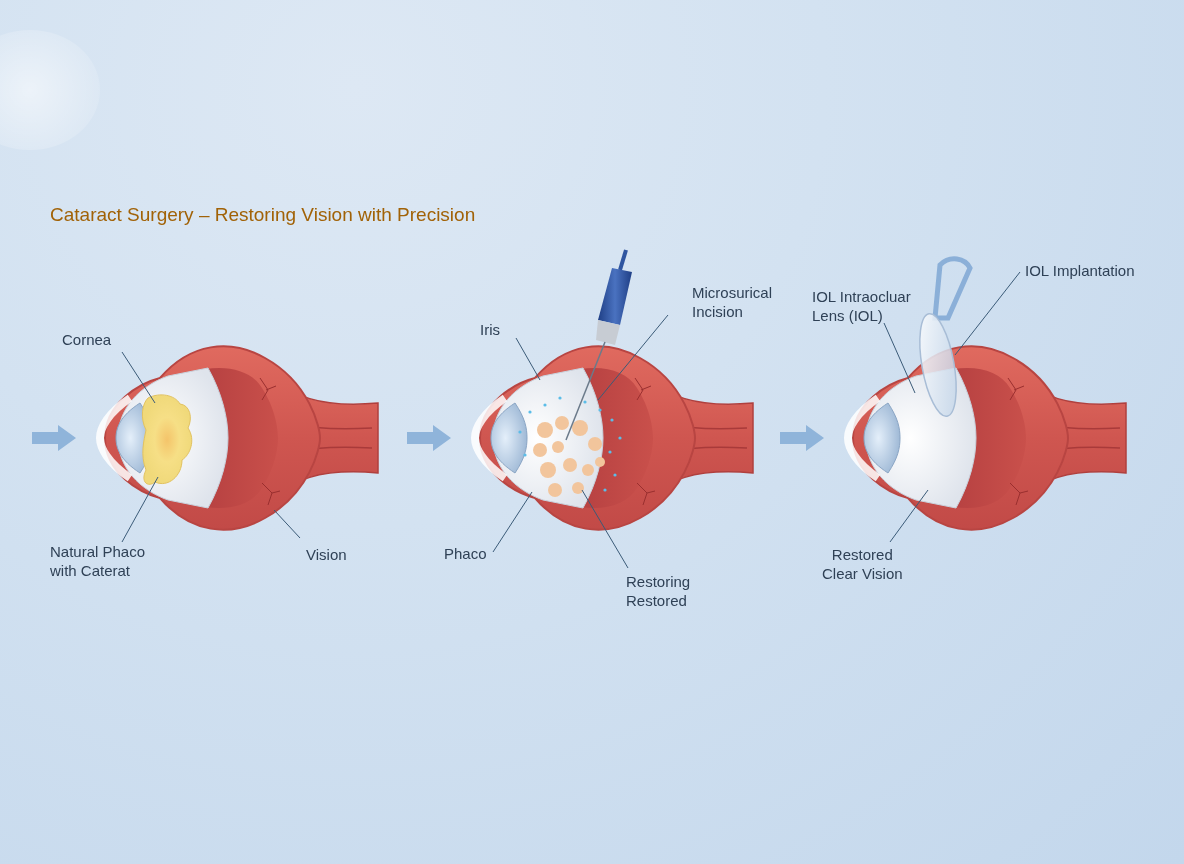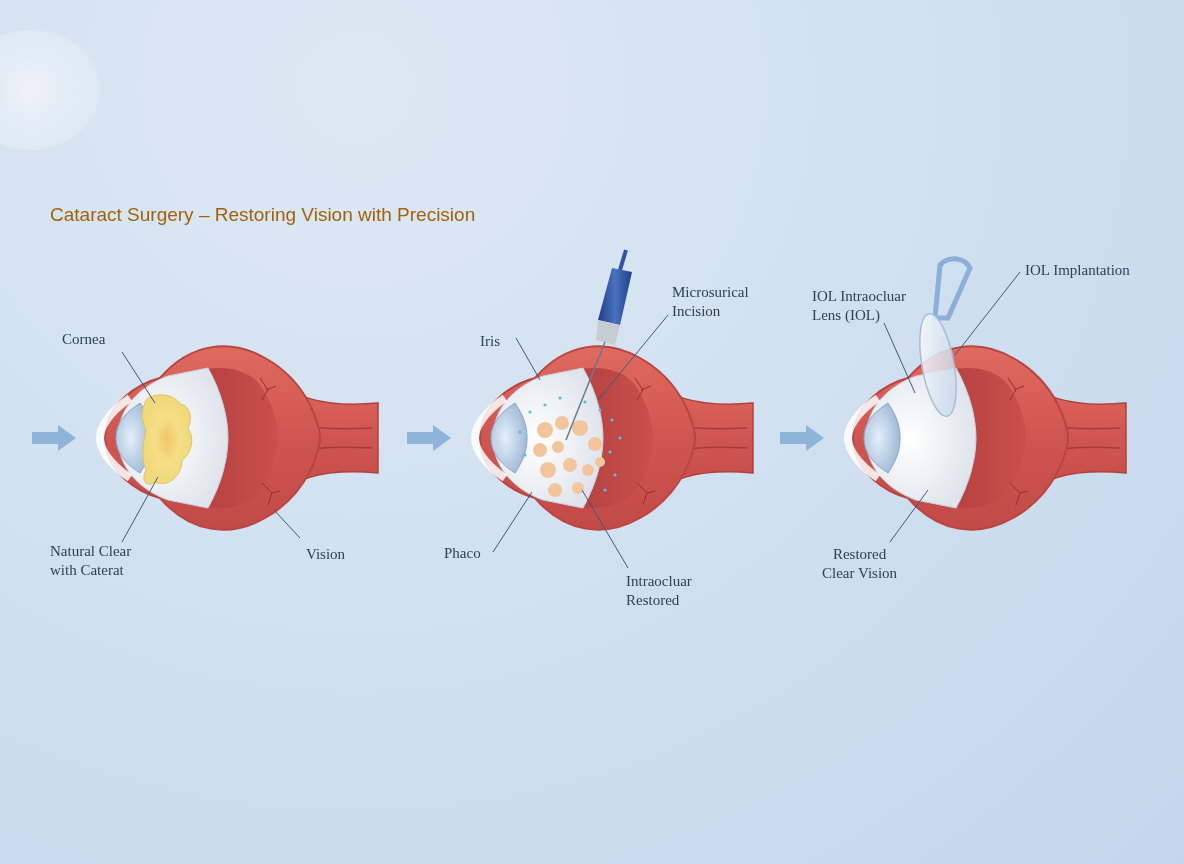--- a/index.html
+++ b/index.html
@@ -4,21 +4,21 @@
 <style>
   html, body { margin:0; padding:0; }
   body {
     width:1184px; height:864px; overflow:hidden; position:relative;
     background: radial-gradient(ellipse at 30% 10%, #dde8f4 0%, #d3e2f1 40%, #c3d7ec 100%);
     font-family: "Liberation Sans", sans-serif;
   }
   .glow { position:absolute; left:-40px; top:30px; width:140px; height:120px; border-radius:50%;
     background: radial-gradient(circle, rgba(255,255,255,0.55), rgba(255,255,255,0)); }
   .title { position:absolute; left:50px; top:204px; font-size:19px; color:#a16207; }
-  .label { position:absolute; font-size:15px; color:#2f4156; line-height:19px;font-family:Liberation Serif, serif; }
+  .label { position:absolute; font-size:15px; color:#2f4156; line-height:19px; }
   svg.scene { position:absolute; left:0; top:0; }
 </style>
 </head>
 <body>
 
 <div class="glow"></div>
 
 <div class="title">Cataract Surgery – Restoring Vision with Precision</div>
 
 <svg class="scene" width="1184" height="864" viewBox="0 0 1184 864">
@@ -140,33 +140,33 @@
       <ellipse cx="938" cy="365" rx="16" ry="52" transform="rotate(-10 938 365)" fill="url(#iolg)" stroke="#a8bdd6" stroke-width="1.5"></ellipse>
     </g>
     <line x1="884" y1="323" x2="915" y2="393" stroke="#3b5b78" stroke-width="1"></line>
     <line x1="1020" y1="272" x2="955" y2="355" stroke="#3b5b78" stroke-width="1"></line>
     <line x1="890" y1="542" x2="928" y2="490" stroke="#3b5b78" stroke-width="1"></line>
   </g>
 </svg>
 
 <div class="label" style="left:62px;top:330px;">Cornea</div>
 <div class="label" style="left:50px;top:542px;">
-  <div>Natural Clear</div>
+  <div>Natural Phaco</div>
   <div>with Caterat</div>
 </div>
 <div class="label" style="left:306px;top:545px;">Vision</div>
 
-<div class="label" style="left:480px;top:332px;">Iris</div>
-<div class="label" style="left:672px;top:283px;">
+<div class="label" style="left:480px;top:320px;">Iris</div>
+<div class="label" style="left:692px;top:283px;">
   <div>Microsurical</div>
   <div>Incision</div>
 </div>
 <div class="label" style="left:444px;top:544px;">Phaco</div>
 <div class="label" style="left:626px;top:572px;">
-  <div>Intraocluar</div>
+  <div>Restoring</div>
   <div>Restored</div>
 </div>
 
 <div class="label" style="left:812px;top:287px;">
   <div>IOL Intraocluar</div>
   <div>Lens (IOL)</div>
 </div>
 <div class="label" style="left:1025px;top:261px;">IOL Implantation</div>
 <div class="label" style="left:822px;top:545px;text-align:center;">
   <div>Restored</div>

